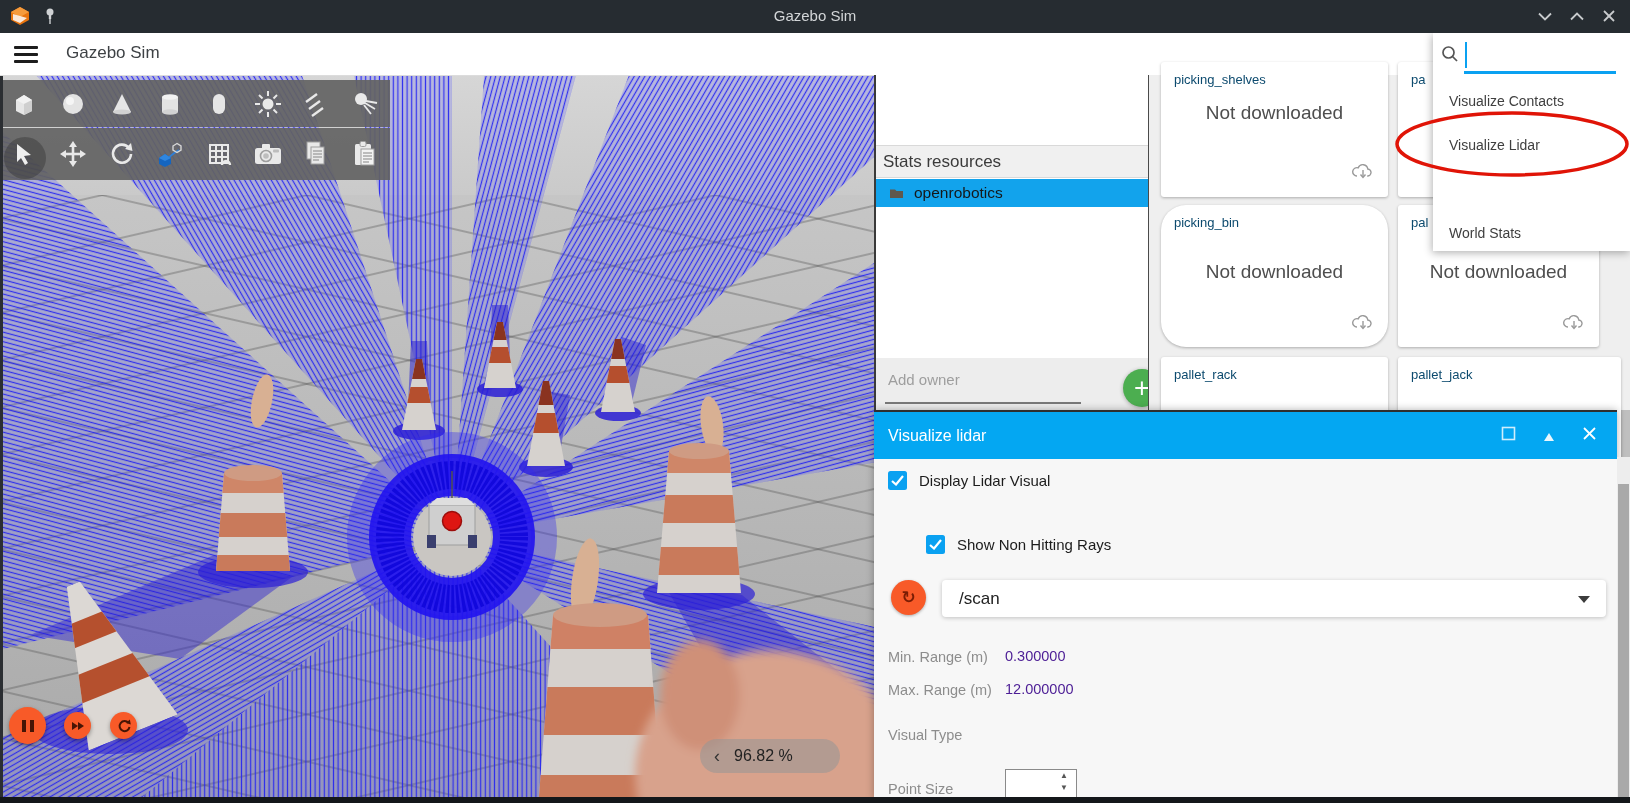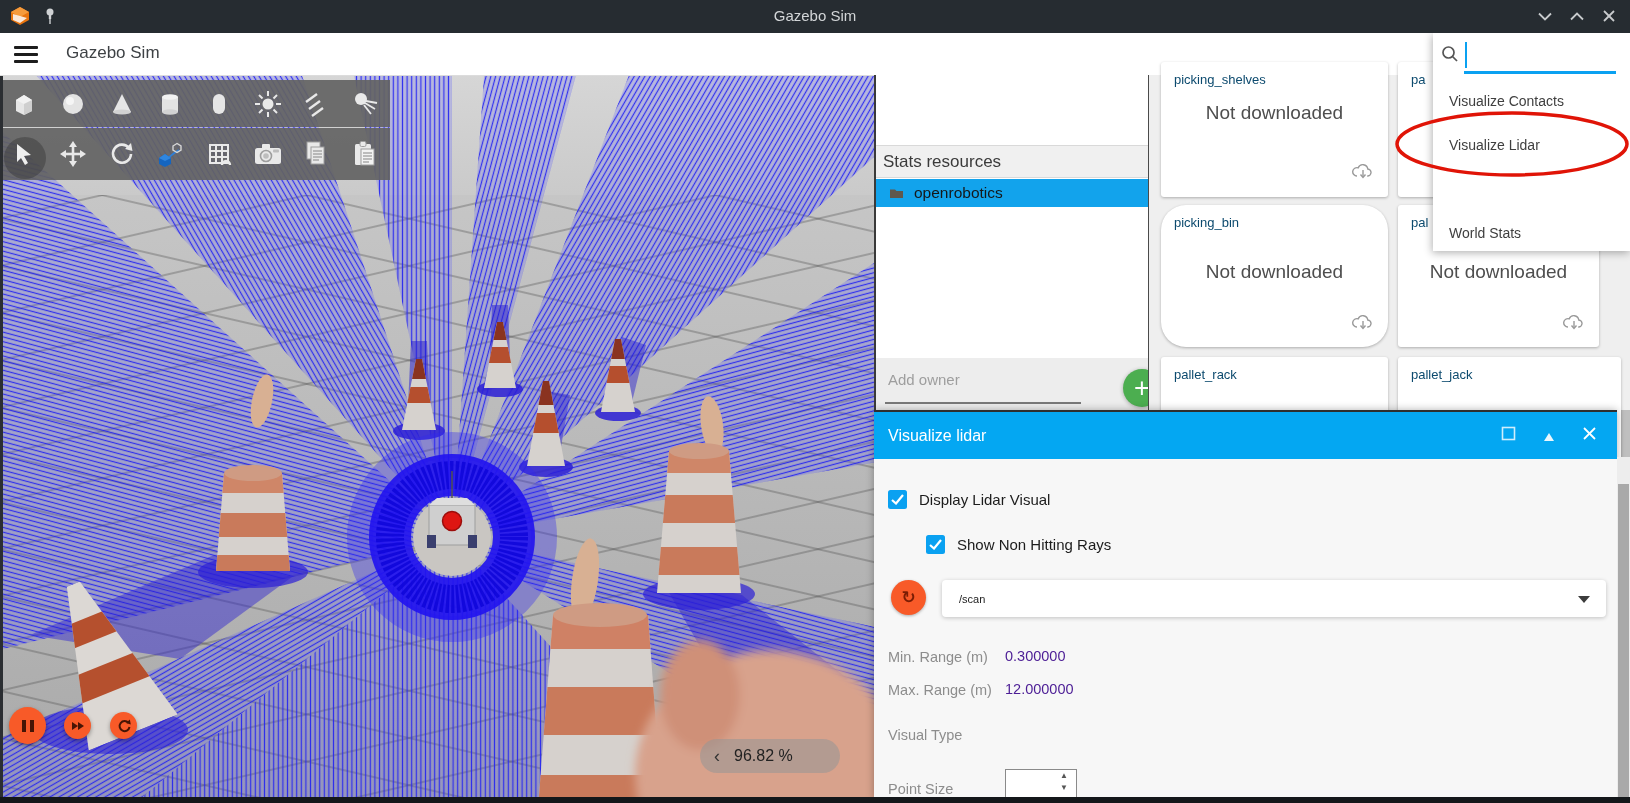--- a/index.html
+++ b/index.html
@@ -77,21 +77,21 @@
         color:#fff;font-size:16px;display:flex;align-items:center;padding-left:14px;box-sizing:border-box;}
   .dh-icons{position:absolute;right:20px;top:0;height:47px;display:flex;gap:28px;align-items:center;}
   .cbrow{position:absolute;left:14px;display:flex;align-items:center;gap:12px;}
   .cbox{width:19px;height:19px;background:#0aa1f1;border-radius:2.5px;display:flex;
         align-items:center;justify-content:center;}
   .cblabel{font-size:15px;color:#1c1c1c;}
   .refresh{position:absolute;left:17px;top:168px;width:35px;height:35px;border-radius:50%;
         background:#f85a28;display:flex;align-items:center;justify-content:center;
         box-shadow:0 1px 3px rgba(0,0,0,.3);color:#7a1d04;font-size:17px;font-weight:bold;}
   .combo{position:absolute;background:#fff;border-radius:4px;box-shadow:0 1px 4px rgba(0,0,0,.22);
-        display:flex;align-items:center;font-size:11px;color:#222;}
+        display:flex;align-items:center;font-size:17px;color:#222;}
   .combo .ctext{margin-left:17px;}
   .caret{position:absolute;right:16px;top:50%;margin-top:-3px;width:0;height:0;
         border-left:6px solid transparent;border-right:6px solid transparent;border-top:7px solid #3c3c3c;}
   .dlabel{position:absolute;left:14px;font-size:14.5px;color:#8d8d8d;}
   .dvalue{position:absolute;left:131px;font-size:14.5px;color:#4c1d95;}
   .spinner{position:absolute;left:131px;top:357px;width:70px;height:30px;background:#fff;
         border:1px solid #8a8a8a;}
   .sp-arrows{position:absolute;right:8px;top:2px;display:flex;flex-direction:column;gap:4px;
         font-size:8px;color:#555;line-height:1;}
   .dscroll{left:1617px;top:457px;width:13px;height:340px;background:#ededed;z-index:31;}
@@ -572,21 +572,21 @@
           <svg width="15" height="15">
               <g stroke="#ffffff" stroke-width="1.8">
                 <line x1="2" y1="2" x2="13" y2="13"></line>
                 <line x1="13" y1="2" x2="2" y2="13"></line>
               </g>
             </svg>
         </span>
       </div>
     </div>
 
-    <div class="cbrow" style="top:78px;">
+    <div class="cbrow" style="top:59px;">
       <div class="cbox">
         <svg width="13" height="11">
             <polyline points="1,6 5,9.5 12,1" fill="none" stroke="#fff" stroke-width="2.2"></polyline>
           </svg>
       </div>
       <span class="cblabel">Display Lidar Visual</span>
     </div>
 
     <div class="cbrow" style="top:123px;margin-left:38px;">
       <div class="cbox">

